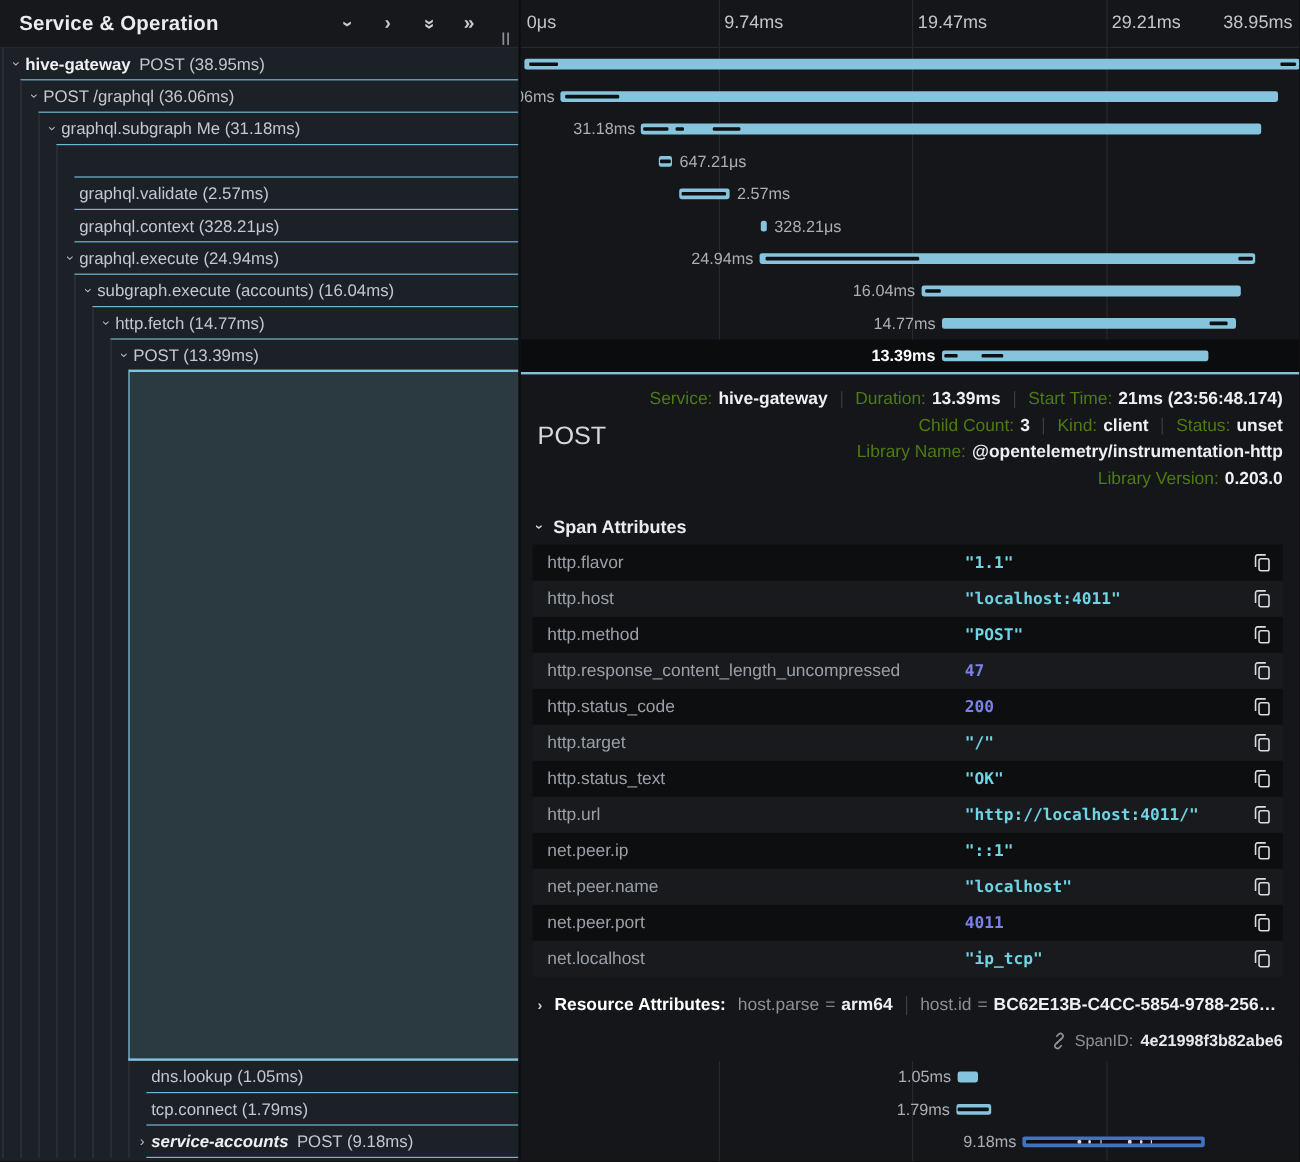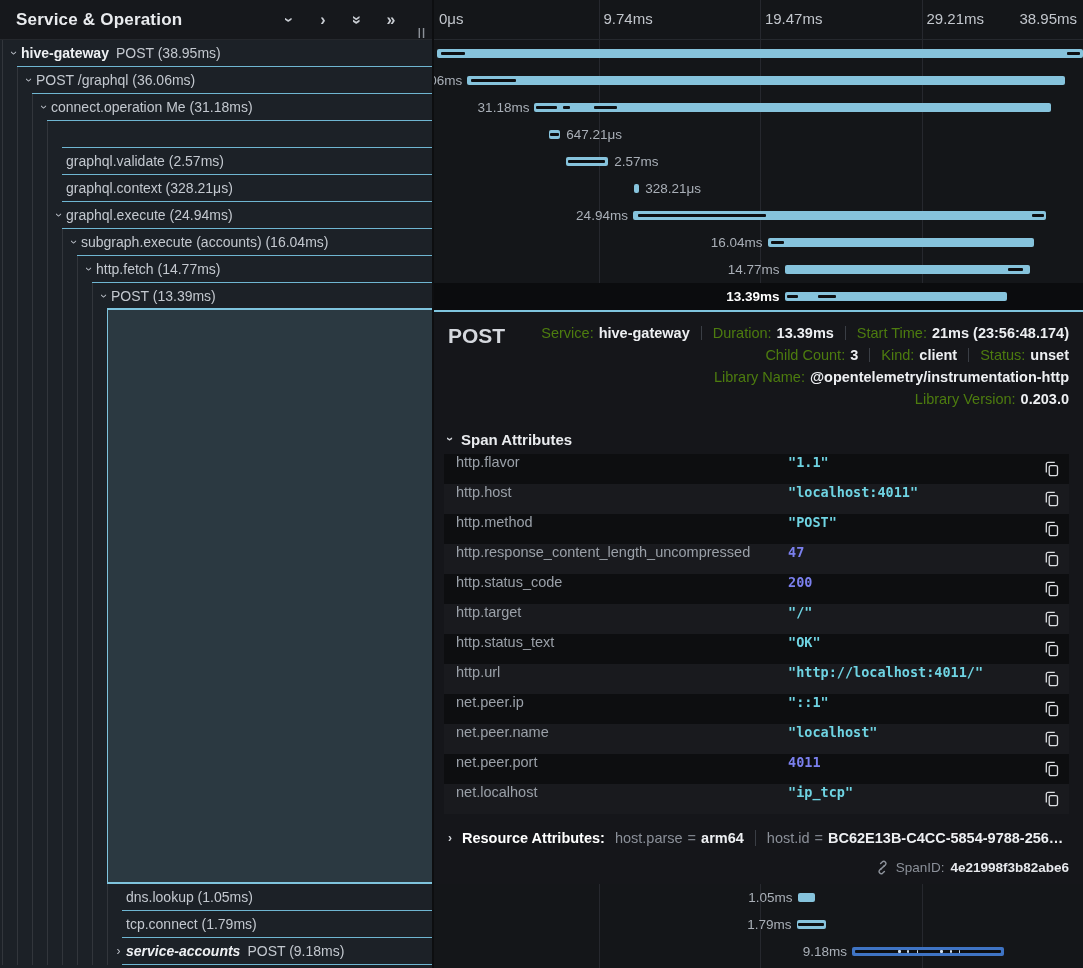--- a/index.html
+++ b/index.html
@@ -47,32 +47,32 @@
   .wf-mark{position:absolute;top:3px;height:3px;background:#0d0f12;border-radius:1px;}
   .wf-mark.light{background:#cfdeee;}
   .wf-label{position:absolute;top:0;line-height:27px;font-size:13.5px;color:#a9afb7;white-space:nowrap;}
   .wf-label.anchor-left{transform:translateX(-100%);}
   .wf-row.selected .wf-label{color:#ffffff;font-weight:700;}
 
   
   .detail{position:relative;height:574px;background:#15161a;border-top:2px solid #7fc4de;
           box-sizing:border-box;z-index:2;padding:10px 14px 0 10px;}
   .dp-top{display:flex;align-items:flex-start;}
-  .dp-title{font-size:21px;font-weight:700;color:#d5d8de;padding-left:4px;padding-top:2px;}
+  .dp-title{font-size:21px;font-weight:400;color:#d5d8de;padding-left:4px;padding-top:2px;margin-top:28px;}
   .dp-meta{flex:1;display:flex;flex-direction:column;align-items:flex-end;}
   .dp-line{display:flex;align-items:center;height:22px;font-size:14.5px;}
   .dp-pair{display:flex;align-items:center;white-space:nowrap;}
   .dp-label{color:#4d7c0f;margin-right:5px;text-align:right;}
   .dp-value{color:#edeff2;font-weight:700;}
   .dp-divider{width:1px;height:14px;background:#3a3e45;margin:0 11px;}
   .section-h{display:flex;align-items:center;gap:9px;margin-top:16px;height:26px;
              font-size:15px;font-weight:700;color:#e9ebee;padding-left:4px;cursor:pointer;}
   .sec-chev{font-size:12px;color:#d0d3d8;font-weight:700;}
   .attr-table{margin-top:2px;}
-  .attr-row{display:flex;height:30px;font-size:14.5px;}
+  .attr-row{display:flex;align-items:center;height:30px;font-size:14.5px;gap:16px;}
   .attr-row:nth-child(odd){background:#0d0e10;}
   .attr-row:nth-child(even){background:#191a1e;}
   .attr-key{flex:0 0 332px;padding-left:12px;color:#9aa0a8;}
   .attr-val{flex:1;font-family:"DejaVu Sans Mono",monospace;font-size:13.5px;font-weight:700;}
   .attr-val.string{color:#6fd4e3;}
   .attr-val.number{color:#7b80ee;}
   .copy-btn{width:34px;display:flex;justify-content:center;align-items:center;cursor:pointer;}
   .resource-row{display:flex;align-items:center;margin-top:12px;height:24px;font-size:14.5px;
                 padding-left:4px;cursor:pointer;}
   .res-title{font-weight:700;color:#ffffff;margin:0 10px 0 10px;}
@@ -132,21 +132,21 @@
           <div class="tree-underline" style="left: 32px;"></div>
         </div>
         <div class="tree-row">
           <div class="tree-guide" style="left: 2px;"></div>
           <div class="tree-guide" style="left: 17px;"></div>
           <div class="tree-guide" style="left: 32px;"></div>
           <div class="tree-content" style="left: 36px;">
             <span class="tree-chev">
               <span class="glyph rot90">›</span>
             </span>
-            <span>connect.operation Me (31.18ms)</span>
+            <span>graphql.subgraph Me (31.18ms)</span>
           </div>
           <div class="tree-underline" style="left: 47px;"></div>
         </div>
         <div class="tree-row">
           <div class="tree-guide" style="left: 2px;"></div>
           <div class="tree-guide" style="left: 17px;"></div>
           <div class="tree-guide" style="left: 32px;"></div>
           <div class="tree-guide" style="left: 47px;"></div>
           <div class="tree-underline" style="left: 62px;"></div>
         </div>

